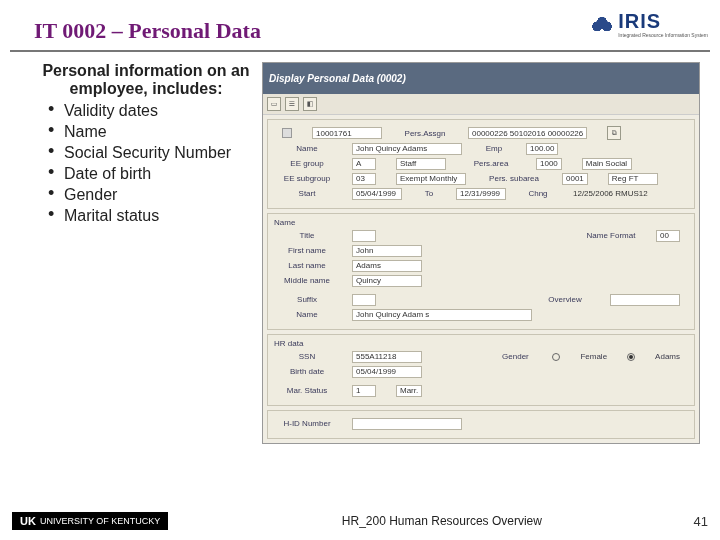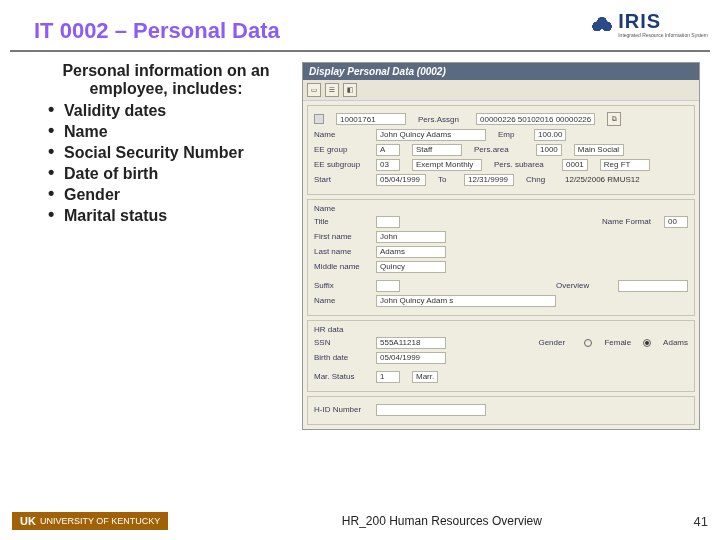--- a/index.html
+++ b/index.html
@@ -10,21 +10,22 @@
     background: #fff;
     position: relative;
     color: #222;
   }
   .slide-title {
     font-size: 22px;
     font-weight: 700;
     padding: 18px 24px 6px 24px;
     border-bottom: 2px solid #777;
     margin: 0 10px 10px 10px;
-    color: #8b5cf6;
+    color: #701a75;
+    font-family: Liberation Serif, serif;
   }
   .logo-iris {
     position: absolute;
     top: 10px;
     right: 12px;
     display: flex;
     align-items: center;
     gap: 4px;
   }
   .logo-iris .flower {
@@ -40,57 +41,57 @@
     display: flex;
     padding: 0 20px 0 40px;
     gap: 10px;
   }
   .left {
     width: 252px;
     font-size: 16px;
   }
   .left .intro { font-weight:700; margin-bottom:4px; text-align:center; padding:0 2px; }
   .left ul { list-style: none; padding-left: 14px; }
-  .left li { margin: 3px 0; padding-left: 10px; position:relative; font-weight:700; }
+  .left li { margin: 3px 0; padding-left: 10px; position:relative; font-weight:400; }
   .left li::before { content:"•"; position:absolute; left:-6px; font-size:18px; line-height:14px; }
 
   .sap {
     flex: 1;
     border: 1px solid #999;
     font-size: 8px;
     background: #f0ede3;
     color: #3a3a4a;
     font-family: Arial, sans-serif;
   }
   .sap .titlebar {
     background: #5a6a80;
     color: #fff;
     font-style: italic;
     font-weight:700;
-    padding: 3px 6px;
+    padding: 10px 6px;
     font-size: 10px;
   }
   .sap .toolbar {
     background: #e8e4d8;
     padding: 3px 4px;
     display:flex; gap:4px;
     border-bottom:1px solid #ccc;
   }
   .tbtn {
     width:14px; height:14px; border:1px solid #9a9a8a; background:#f4f0e4;
     display:inline-flex; align-items:center; justify-content:center;
     font-size:7px; color:#555;
   }
   .sap .section {
     margin: 4px;
     border:1px solid #c8c4b4;
     background:#efece0;
     padding: 4px 6px 6px 6px;
   }
-  .row { display:flex; align-items:center; gap:12px; margin:2px 0; min-height:13px;}
+  .row { display:flex; align-items:center; gap:20px; margin:2px 8px; min-height:13px;text-align:center;}
   .lbl { color:#3a3a5a; min-width:50px; font-size:8px;}
   .fld {
     border:1px solid #b8b4a4; background:#fff; height:12px; padding:0 3px;
     font-size:8px; display:inline-flex; align-items:center; color:#333;
     min-width:50px;
   }
   .fld.sm { min-width:24px; }
   .fld.md { min-width:70px; }
   .fld.lg { min-width:110px; }
   .chip { width:10px;height:10px;border:1px solid #999;background:#ddd;display:inline-block;}
@@ -100,21 +101,21 @@
   .radio.on::after{content:"";display:block;width:4px;height:4px;background:#333;border-radius:50%;margin:1px;}
   .grp-title { font-size:8px; color:#3a3a5a; margin-bottom:2px; }
   .footer-bar {
     position:absolute; bottom:10px; left:0; right:0;
     display:flex; align-items:center; justify-content:space-between;
     padding: 0 12px;
     font-size:12px;
   }
   .uk-logo {
     display:flex; align-items:center; gap:4px;
-    background:#a16207; color:#fff; padding:3px 8px; font-size:9px;
+    background:#000000; color:#fff; padding:3px 8px; font-size:9px;
   }
   .uk-logo .uk { font-weight:700; font-size:11px; }
   .page-num { color:#333; font-size:13px; }
   .footer-title { color:#222;margin-left:22px; }
 </style>
 </head>
 <body>
 
 <div class="logo-iris">
   <div class="flower"></div>

